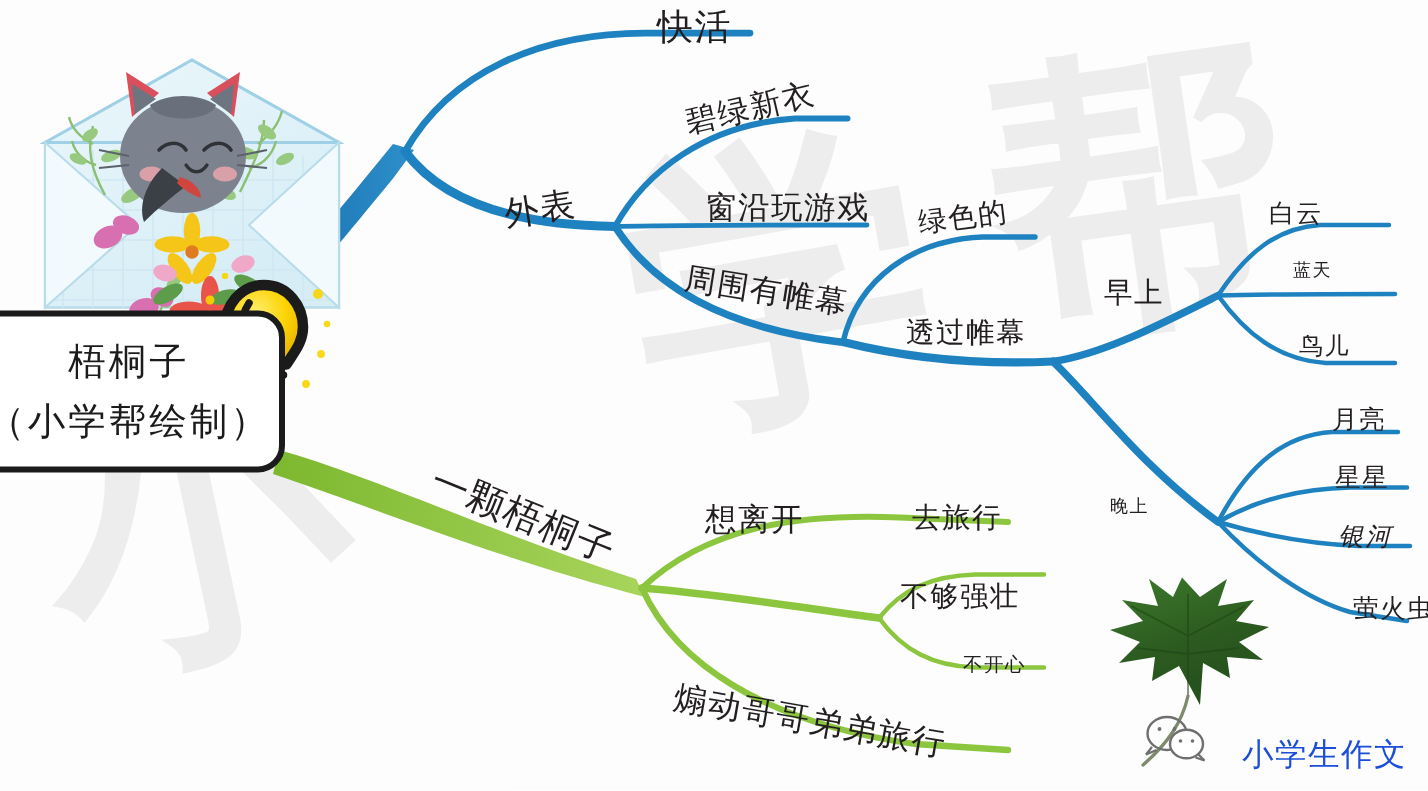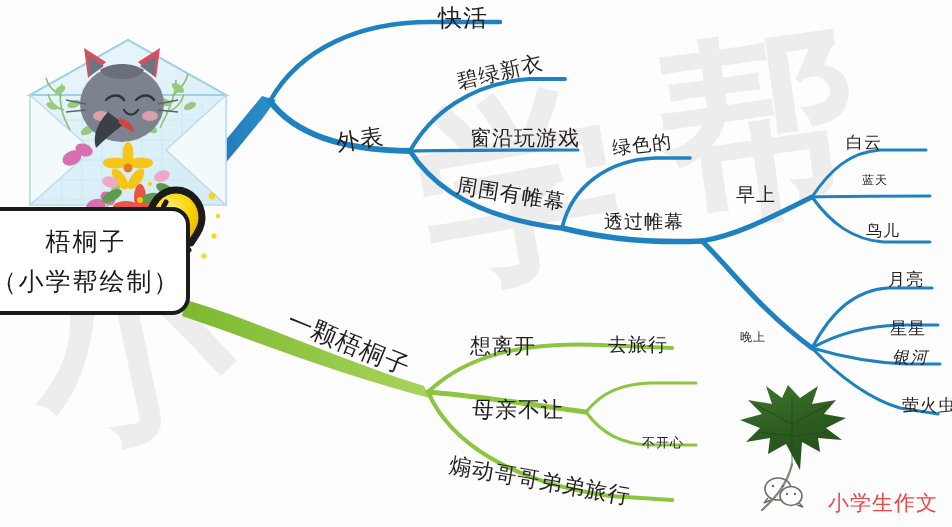--- a/index.html
+++ b/index.html
@@ -65,21 +65,21 @@
   }
   .brand {
     position: absolute;
     right: 14px;
     bottom: 10px;
     display: flex;
     align-items: center;
     gap: 7px;
   }
   .brand-text {
-    color: #ef4444;
+    color: #1d4ed8;
     font-size: 21px;
     font-family: "Liberation Sans", sans-serif;
     letter-spacing: 1px;
   }
 </style>
 </head>
 <body>
 
 <div id="stage">
 
@@ -335,34 +335,34 @@
   <div class="node-label" style="left:846px; top:131px; font-size:17px;">白云</div>
 
   <div class="node-label" style="left:862px; top:172px; font-size:12px;">蓝天</div>
 
   <div class="node-label" style="left:866px; top:221px; font-size:16px;">鸟儿</div>
 
   <div class="node-label" style="left:740px; top:329px; font-size:12px;">晚上</div>
 
   <div class="node-label" style="left:888px; top:268px; font-size:17px;">月亮</div>
 
-  <div class="node-label" style="left:890px; top:307px; font-size:17px;margin-top:10px;">星星</div>
+  <div class="node-label" style="left:890px; top:307px; font-size:17px;">星星</div>
 
   <div class="node-label" style="left:892px; top:346px; font-size:17px;font-style:italic;">银河</div>
 
   <div class="node-label" style="left:886px; top:394px; font-size:17px;margin-left:16px;">萤火虫</div>
 
   <div class="node-label" style="left:284px; top:327px; font-size:25px; transform:rotate(22deg);">一颗梧桐子</div>
 
   <div class="node-label" style="left:470px; top:332px; font-size:21px;">想离开</div>
 
   <div class="node-label" style="left:608px; top:332px; font-size:19px;text-align:center;">去旅行</div>
 
-  <div class="node-label" style="left:472px; top:395px; font-size:22px;">母亲不让</div>
-
+
+  <div class="node-label" style="left:600px; top:385px; font-size:19px;">不够强壮</div>
 
   <div class="node-label" style="left:642px; top:434px; font-size:13px;">不开心</div>
 
   <div class="node-label" style="left:448px; top:466px; font-size:22px; transform:rotate(10deg);">煽动哥哥弟弟旅行</div>
 
   <div class="brand">
     <span class="brand-text">小学生作文</span>
   </div>
 
 </div>

